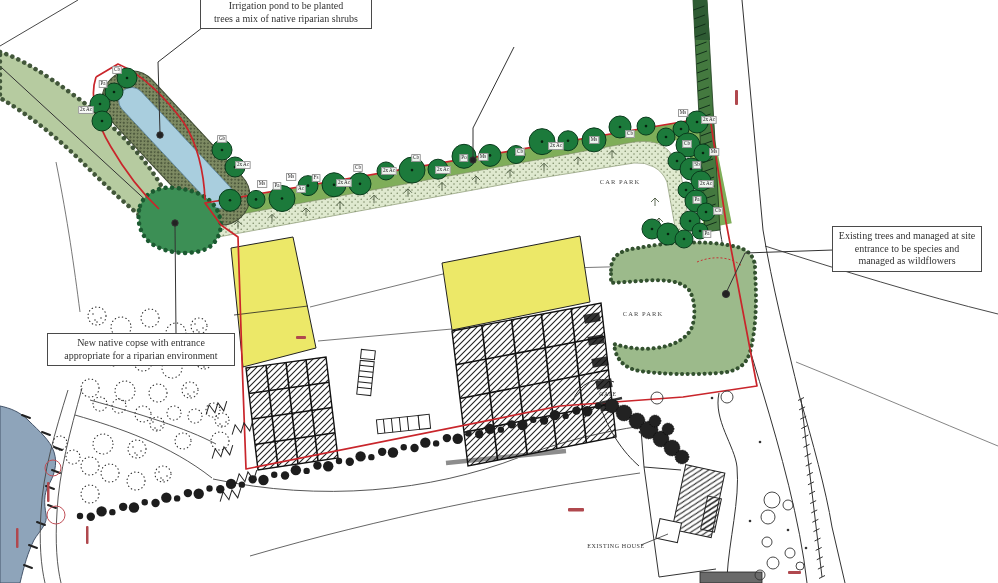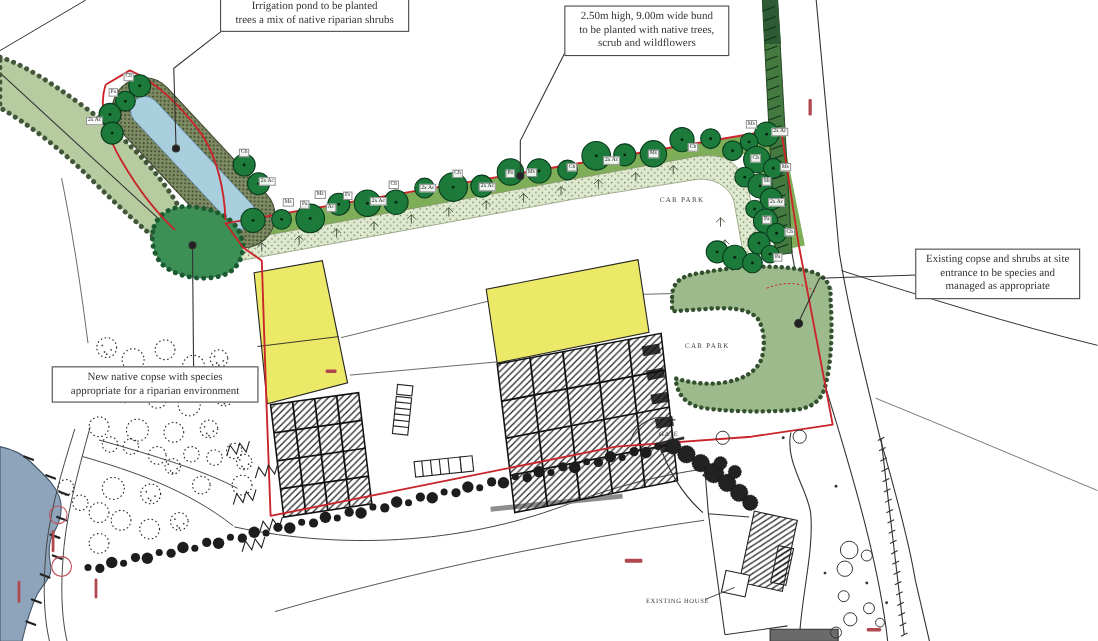--- a/index.html
+++ b/index.html
@@ -509,27 +509,22 @@
       <span class="tag" style="left: 706px; top: 184px;">2x Ac</span>
       <span class="tag" style="left: 697px; top: 200px;">Pa</span>
       <span class="tag" style="left: 718px; top: 211px;">Cb</span>
       <span class="tag" style="left: 707px; top: 234px;">Pa</span>
     </div>
 
 <div class="callout" style="left:200px;top:-4px;width:172px">
   <span>Irrigation pond to be planted</span>
   <span>trees a mix of native riparian shrubs</span>
 </div>
-<div class="callout" style="left:513px;top:5px;width:150px">
-  <span>2.50m high, 9.00m wide bund</span>
-  <span>to be planted with native trees,</span>
-  <span>scrub and wildflowers</span>
-</div>
 <div class="callout" style="left:832px;top:226px;width:150px">
-  <span>Existing copse and shrubs at site</span>
+  <span>Existing trees and managed at site</span>
   <span>entrance to be species and</span>
-  <span>managed as appropriate</span>
+  <span>managed as wildflowers</span>
 </div>
 <div class="callout" style="left:47px;top:333px;width:188px">
-  <span>New native copse with species</span>
+  <span>New native copse with entrance</span>
   <span>appropriate for a riparian environment</span>
 </div>
 </div>
 
 </body></html>

